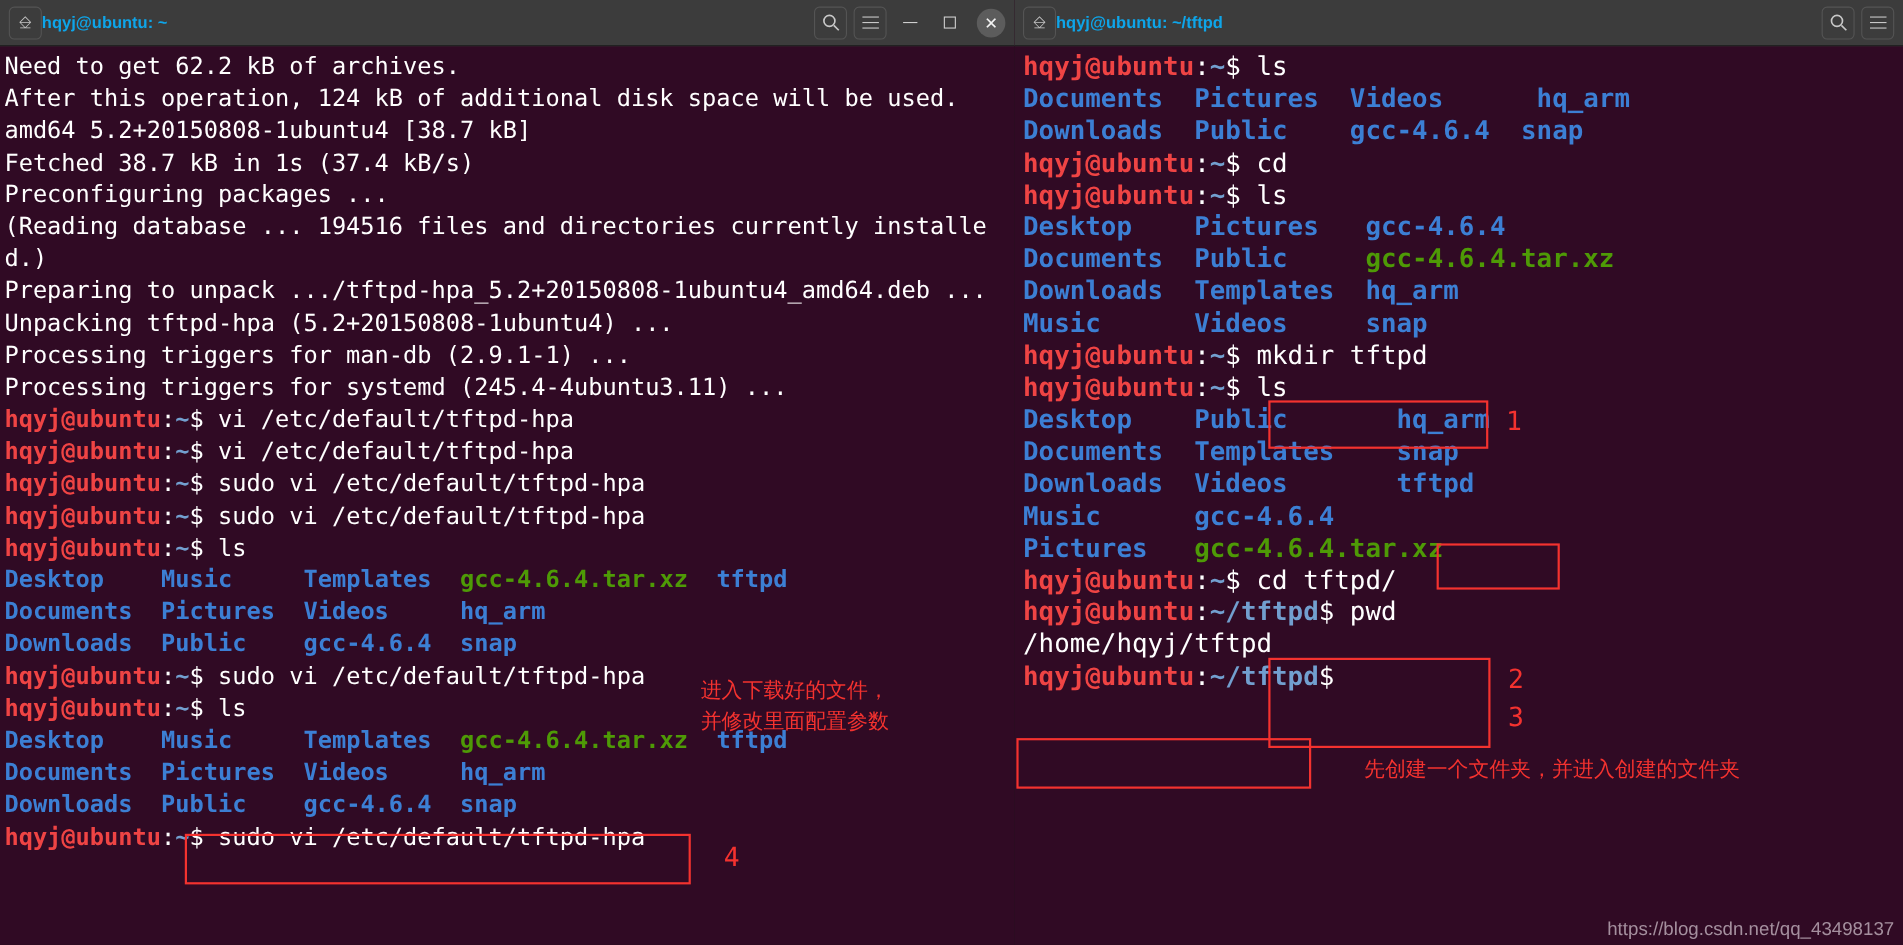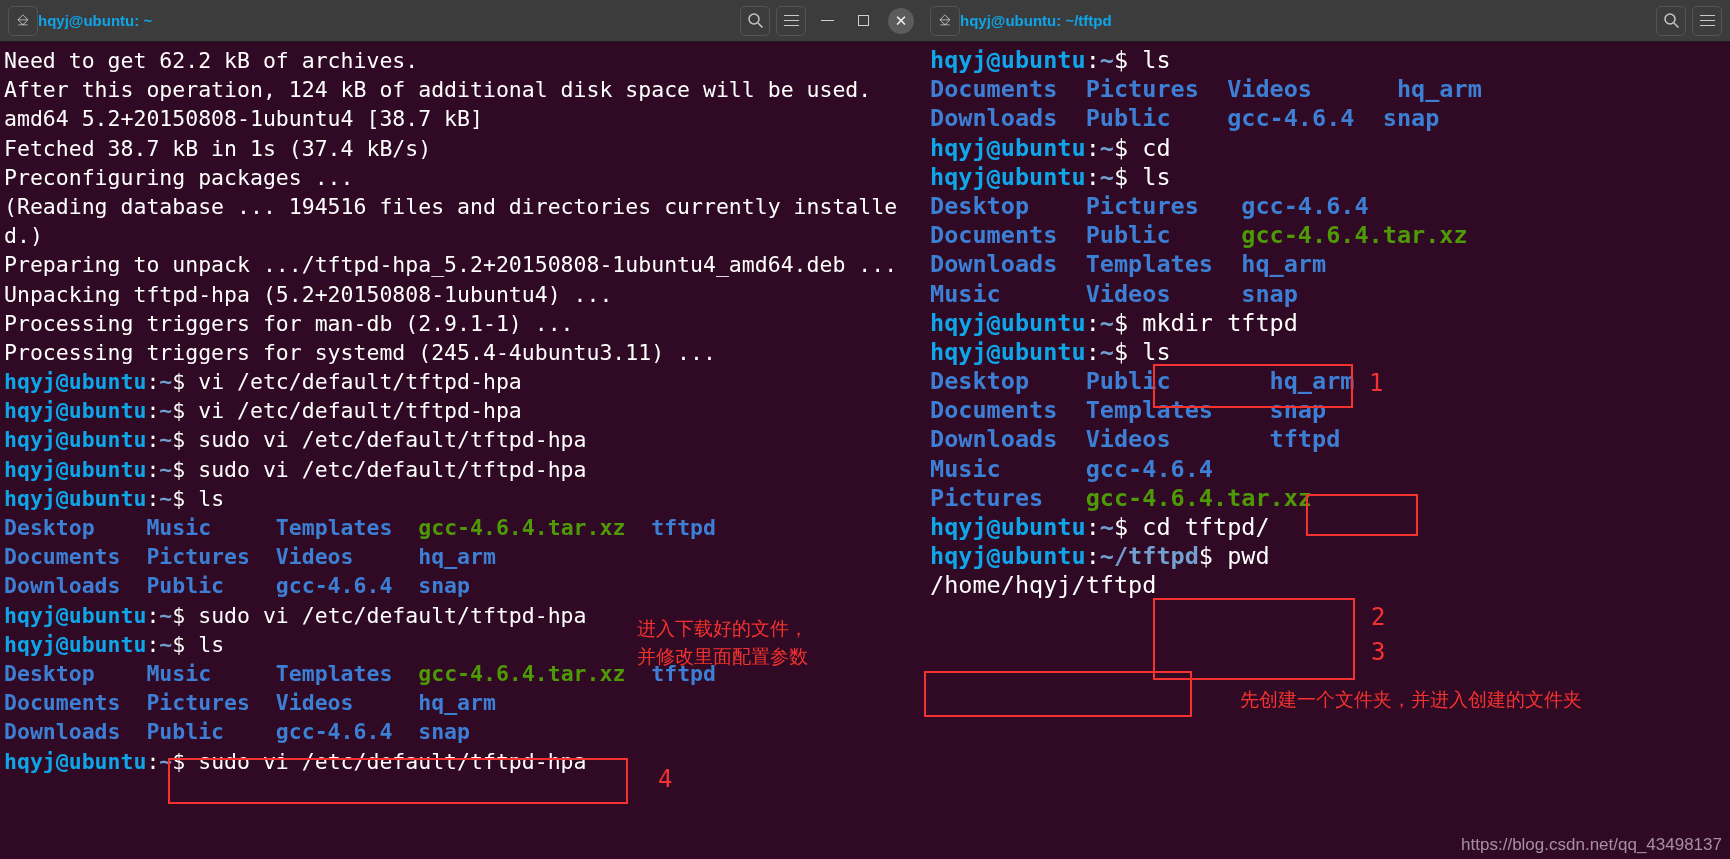--- a/index.html
+++ b/index.html
@@ -98,21 +98,21 @@
   .line {
     white-space: pre;
     line-height: 29.2px;
     height: 29.2px;
     font-family: "DejaVu Sans Mono", monospace;
     color: #ffffff;
   }
   .win.left  .line { font-size: 21.5px; }
   .win.right .line { font-size: 23.5px; }
 
-  .c-user { color: #0ea5e9; font-weight: 700; }
+  .c-user { color: #ef4444; font-weight: 700; }
   .c-colon{ color: #ffffff; }
   .c-path { color: #729fcf; font-weight: 700; }
   .c-dir  { color: #3c7fd4; font-weight: 700; }
   .c-arch { color: #4e9a06; font-weight: 700; }
   .c-plain{ color: #ffffff; }
 
   
   .anno-box {
     position: absolute;
     border: 2.4px solid #f4322f;
@@ -249,20 +249,21 @@
         <div class="line"><span class="c-user">hqyj@ubuntu</span><span class="c-colon">:</span><span class="c-path">~</span><span class="c-plain">$ mkdir tftpd</span></div>
         <div class="line"><span class="c-user">hqyj@ubuntu</span><span class="c-colon">:</span><span class="c-path">~</span><span class="c-plain">$ ls</span></div>
         <div class="line"><span class="c-dir">Desktop</span><span class="c-plain">    </span><span class="c-dir">Public</span><span class="c-plain">       </span><span class="c-dir">hq_arm</span></div>
         <div class="line"><span class="c-dir">Documents</span><span class="c-plain">  </span><span class="c-dir">Templates</span><span class="c-plain">    </span><span class="c-dir">snap</span></div>
         <div class="line"><span class="c-dir">Downloads</span><span class="c-plain">  </span><span class="c-dir">Videos</span><span class="c-plain">       </span><span class="c-dir">tftpd</span></div>
         <div class="line"><span class="c-dir">Music</span><span class="c-plain">      </span><span class="c-dir">gcc-4.6.4</span></div>
         <div class="line"><span class="c-dir">Pictures</span><span class="c-plain">   </span><span class="c-arch">gcc-4.6.4.tar.xz</span></div>
         <div class="line"><span class="c-user">hqyj@ubuntu</span><span class="c-colon">:</span><span class="c-path">~</span><span class="c-plain">$ cd tftpd/</span></div>
         <div class="line"><span class="c-user">hqyj@ubuntu</span><span class="c-colon">:</span><span class="c-path">~/tftpd</span><span class="c-plain">$ pwd</span></div>
         <div class="line"><span class="c-plain">/home/hqyj/tftpd</span></div>
+        <div class="line"><span class="c-user">hqyj@ubuntu</span><span class="c-colon">:</span><span class="c-path">~/tftpd</span><span class="c-plain">$ </span></div>
       </div>
 
     <div class="anno-box" style="left:231px; top:364px; width:200px; height:44px;"></div>
     <div class="anno-num" style="left:447px; top:369px;">1</div>
 
     <div class="anno-box" style="left:384px; top:494px; width:112px; height:42px;"></div>
 
     <div class="anno-box" style="left:231px; top:598px; width:202px; height:82px;"></div>
     <div class="anno-num" style="left:449px; top:603px;">2</div>
     <div class="anno-num" style="left:449px; top:638px;">3</div>

